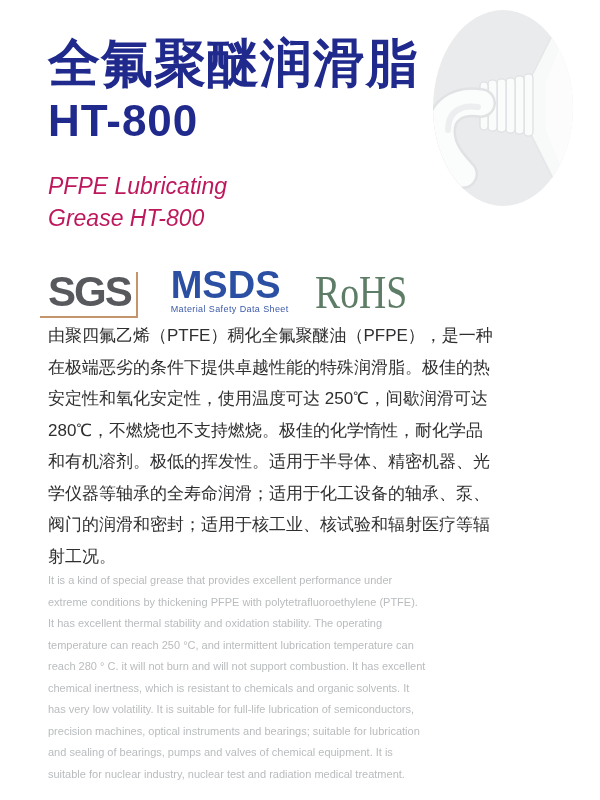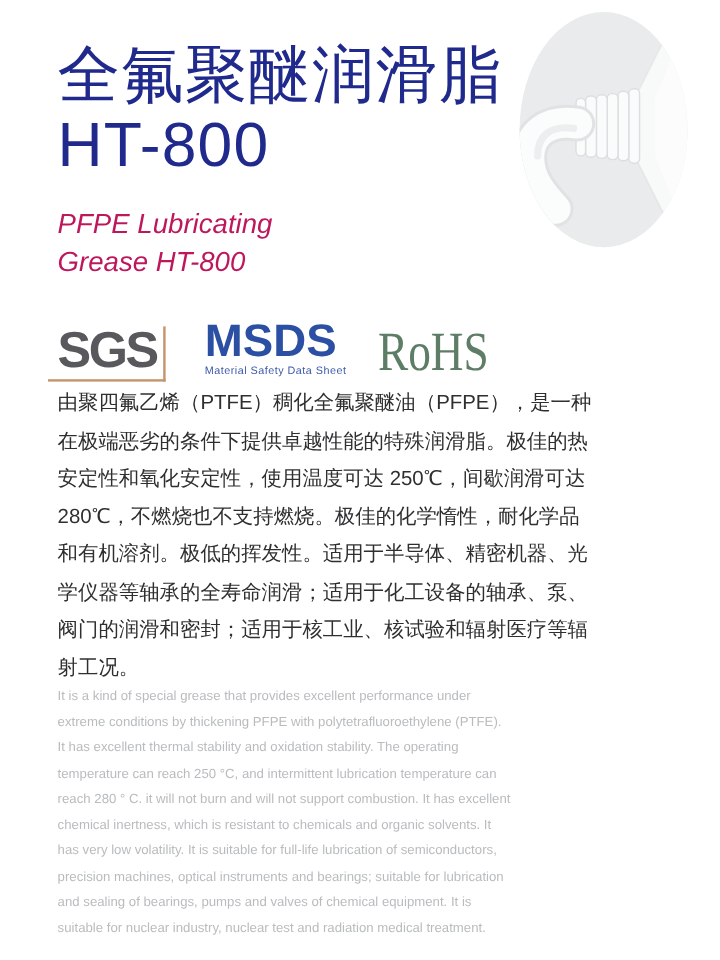--- a/index.html
+++ b/index.html
@@ -15,26 +15,26 @@
   
   .product-photo {
     position: absolute; top: 0; left: 0; width: 600px; height: 240px;
     pointer-events: none;
   }
 
   
   .title-block {
     position: absolute; left: 48px; top: 34px; width: 400px;
     color: #20298c;
-    font-weight: normal;
+    font-weight: bold;
     line-height: 58px;
     z-index: 2;
   }
   .title-zh { font-size: 52px; letter-spacing: 1px; }
-  .title-model { font-size: 52px; letter-spacing: 1px; }
+  .title-model { font-size: 44px; letter-spacing: 1px; }
 
   .subtitle {
     position: absolute; left: 48px; top: 170px; width: 320px;
     font-size: 23px; font-style: italic; color: #be185d;
     line-height: 32px; white-space: pre-line; z-index: 2;
   }
 
   
   .logos {
     position: absolute; left: 48px; top: 258px; height: 56px;

